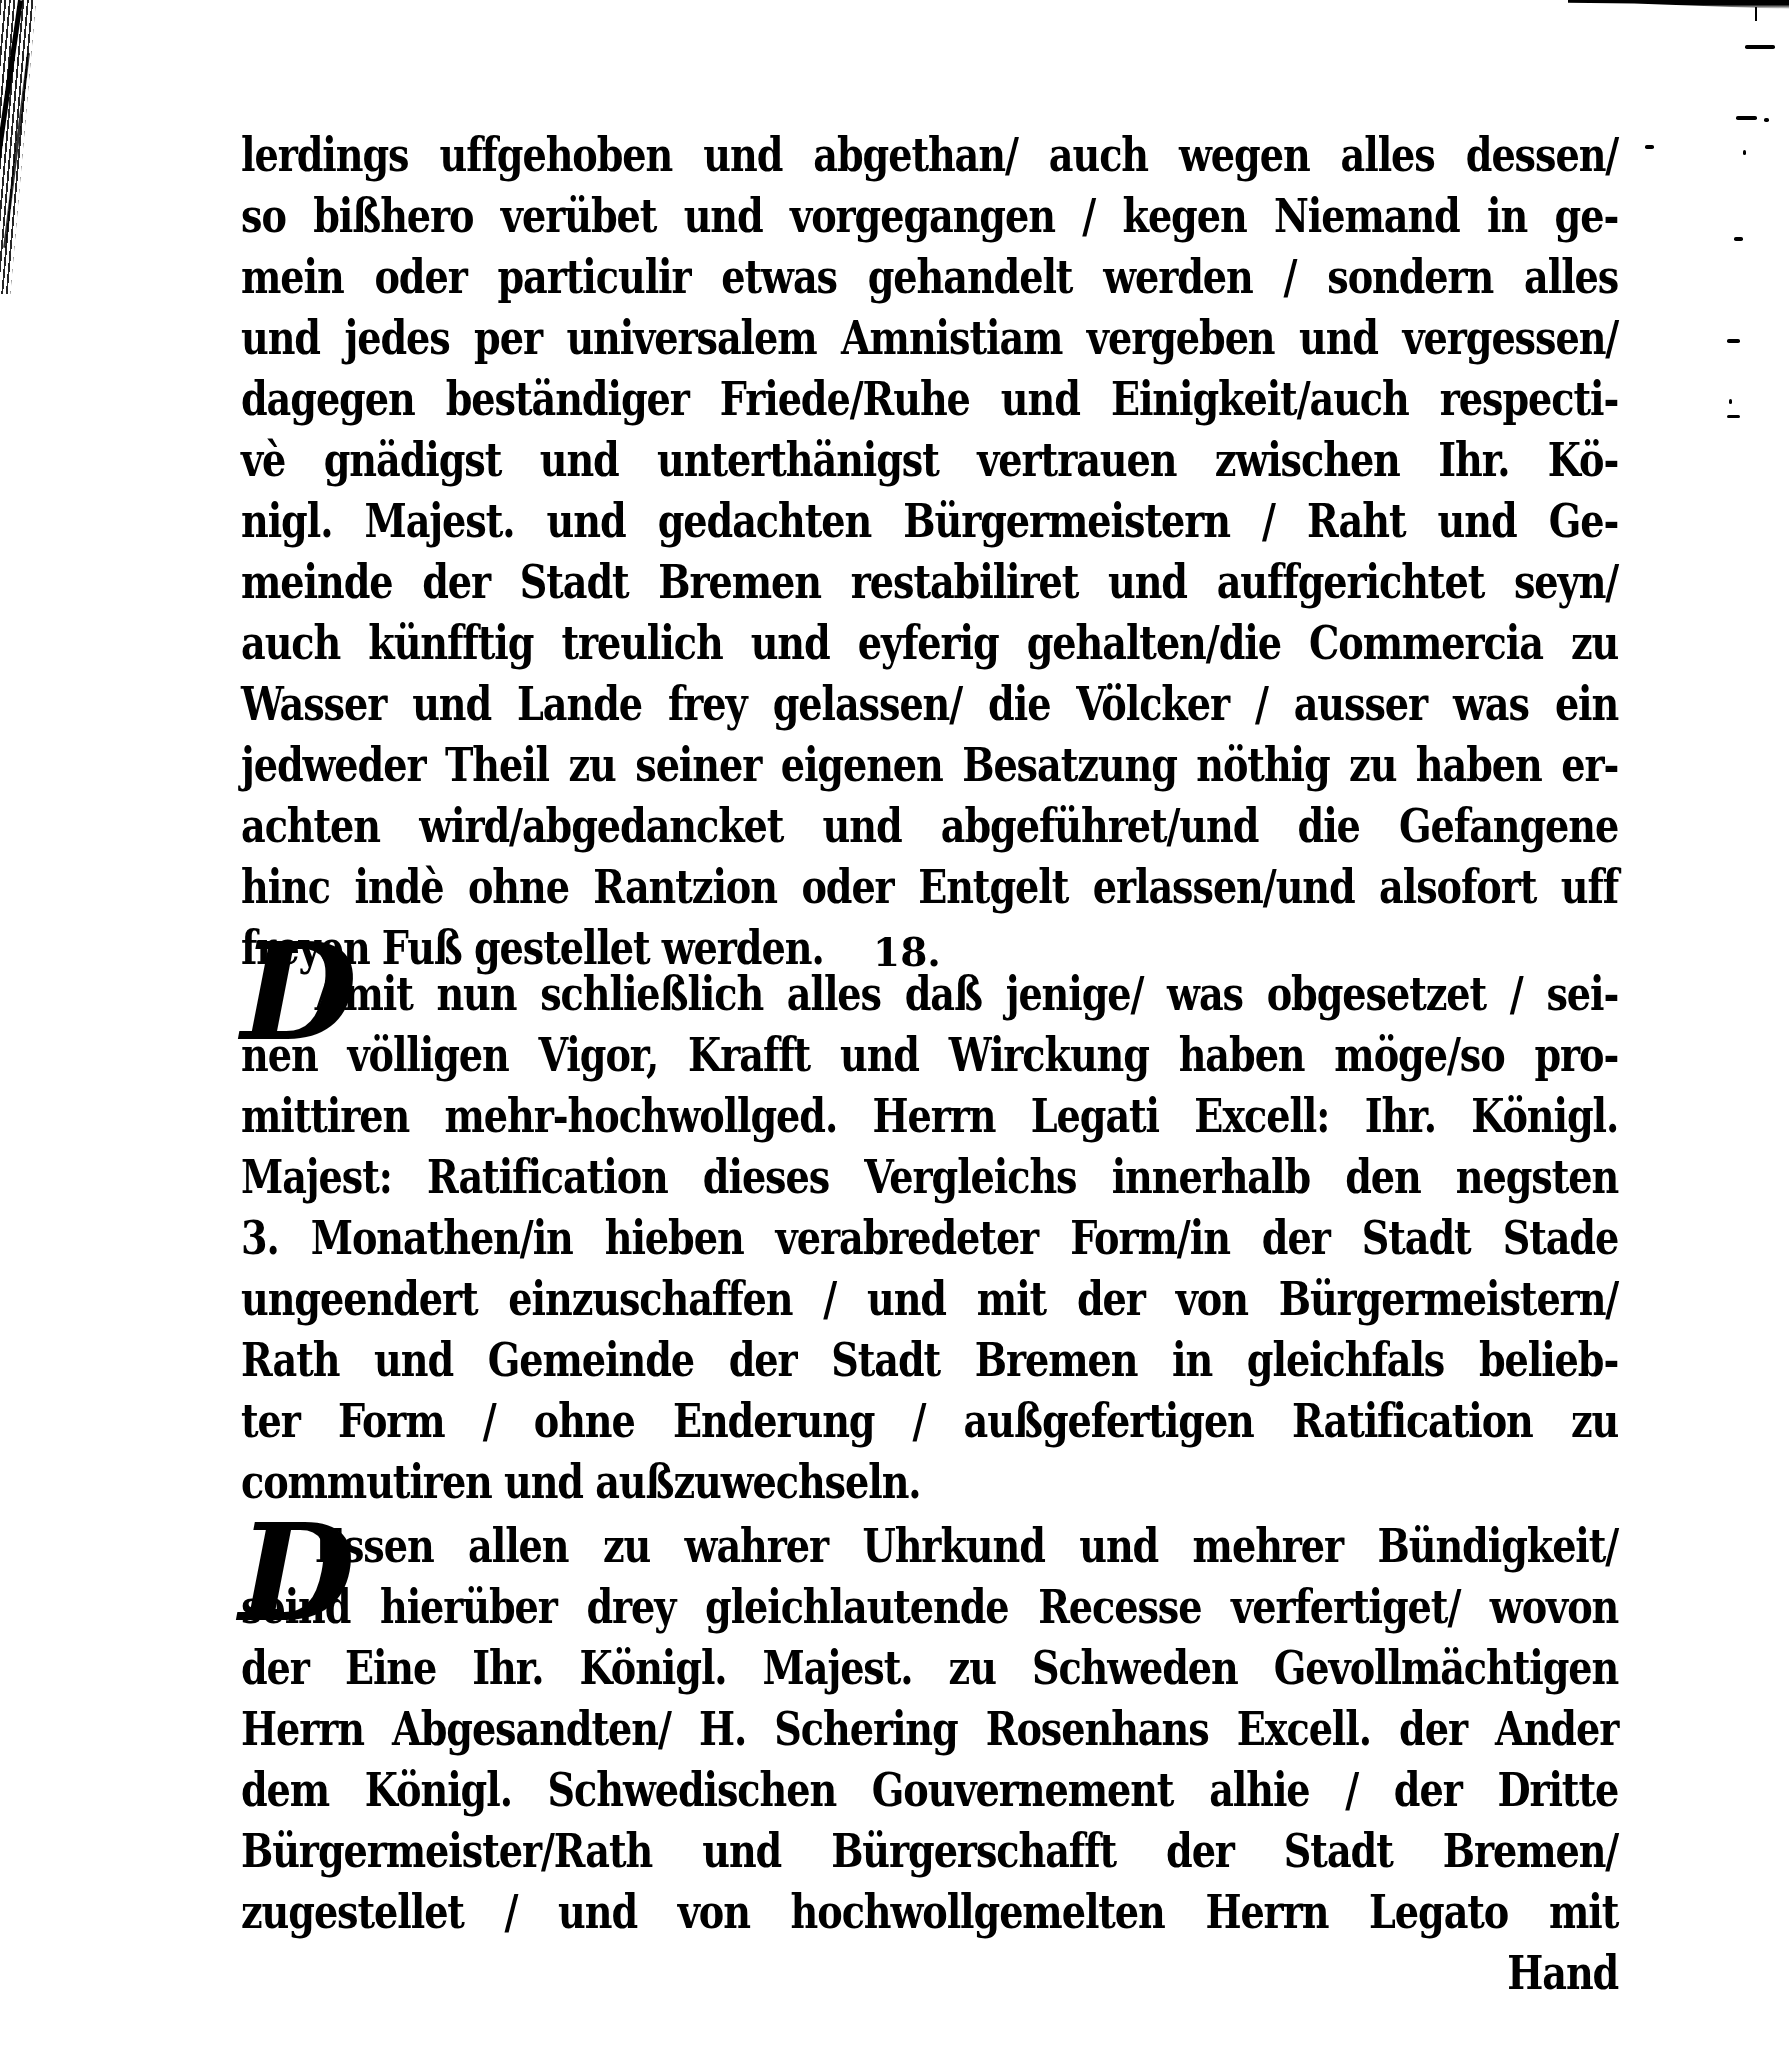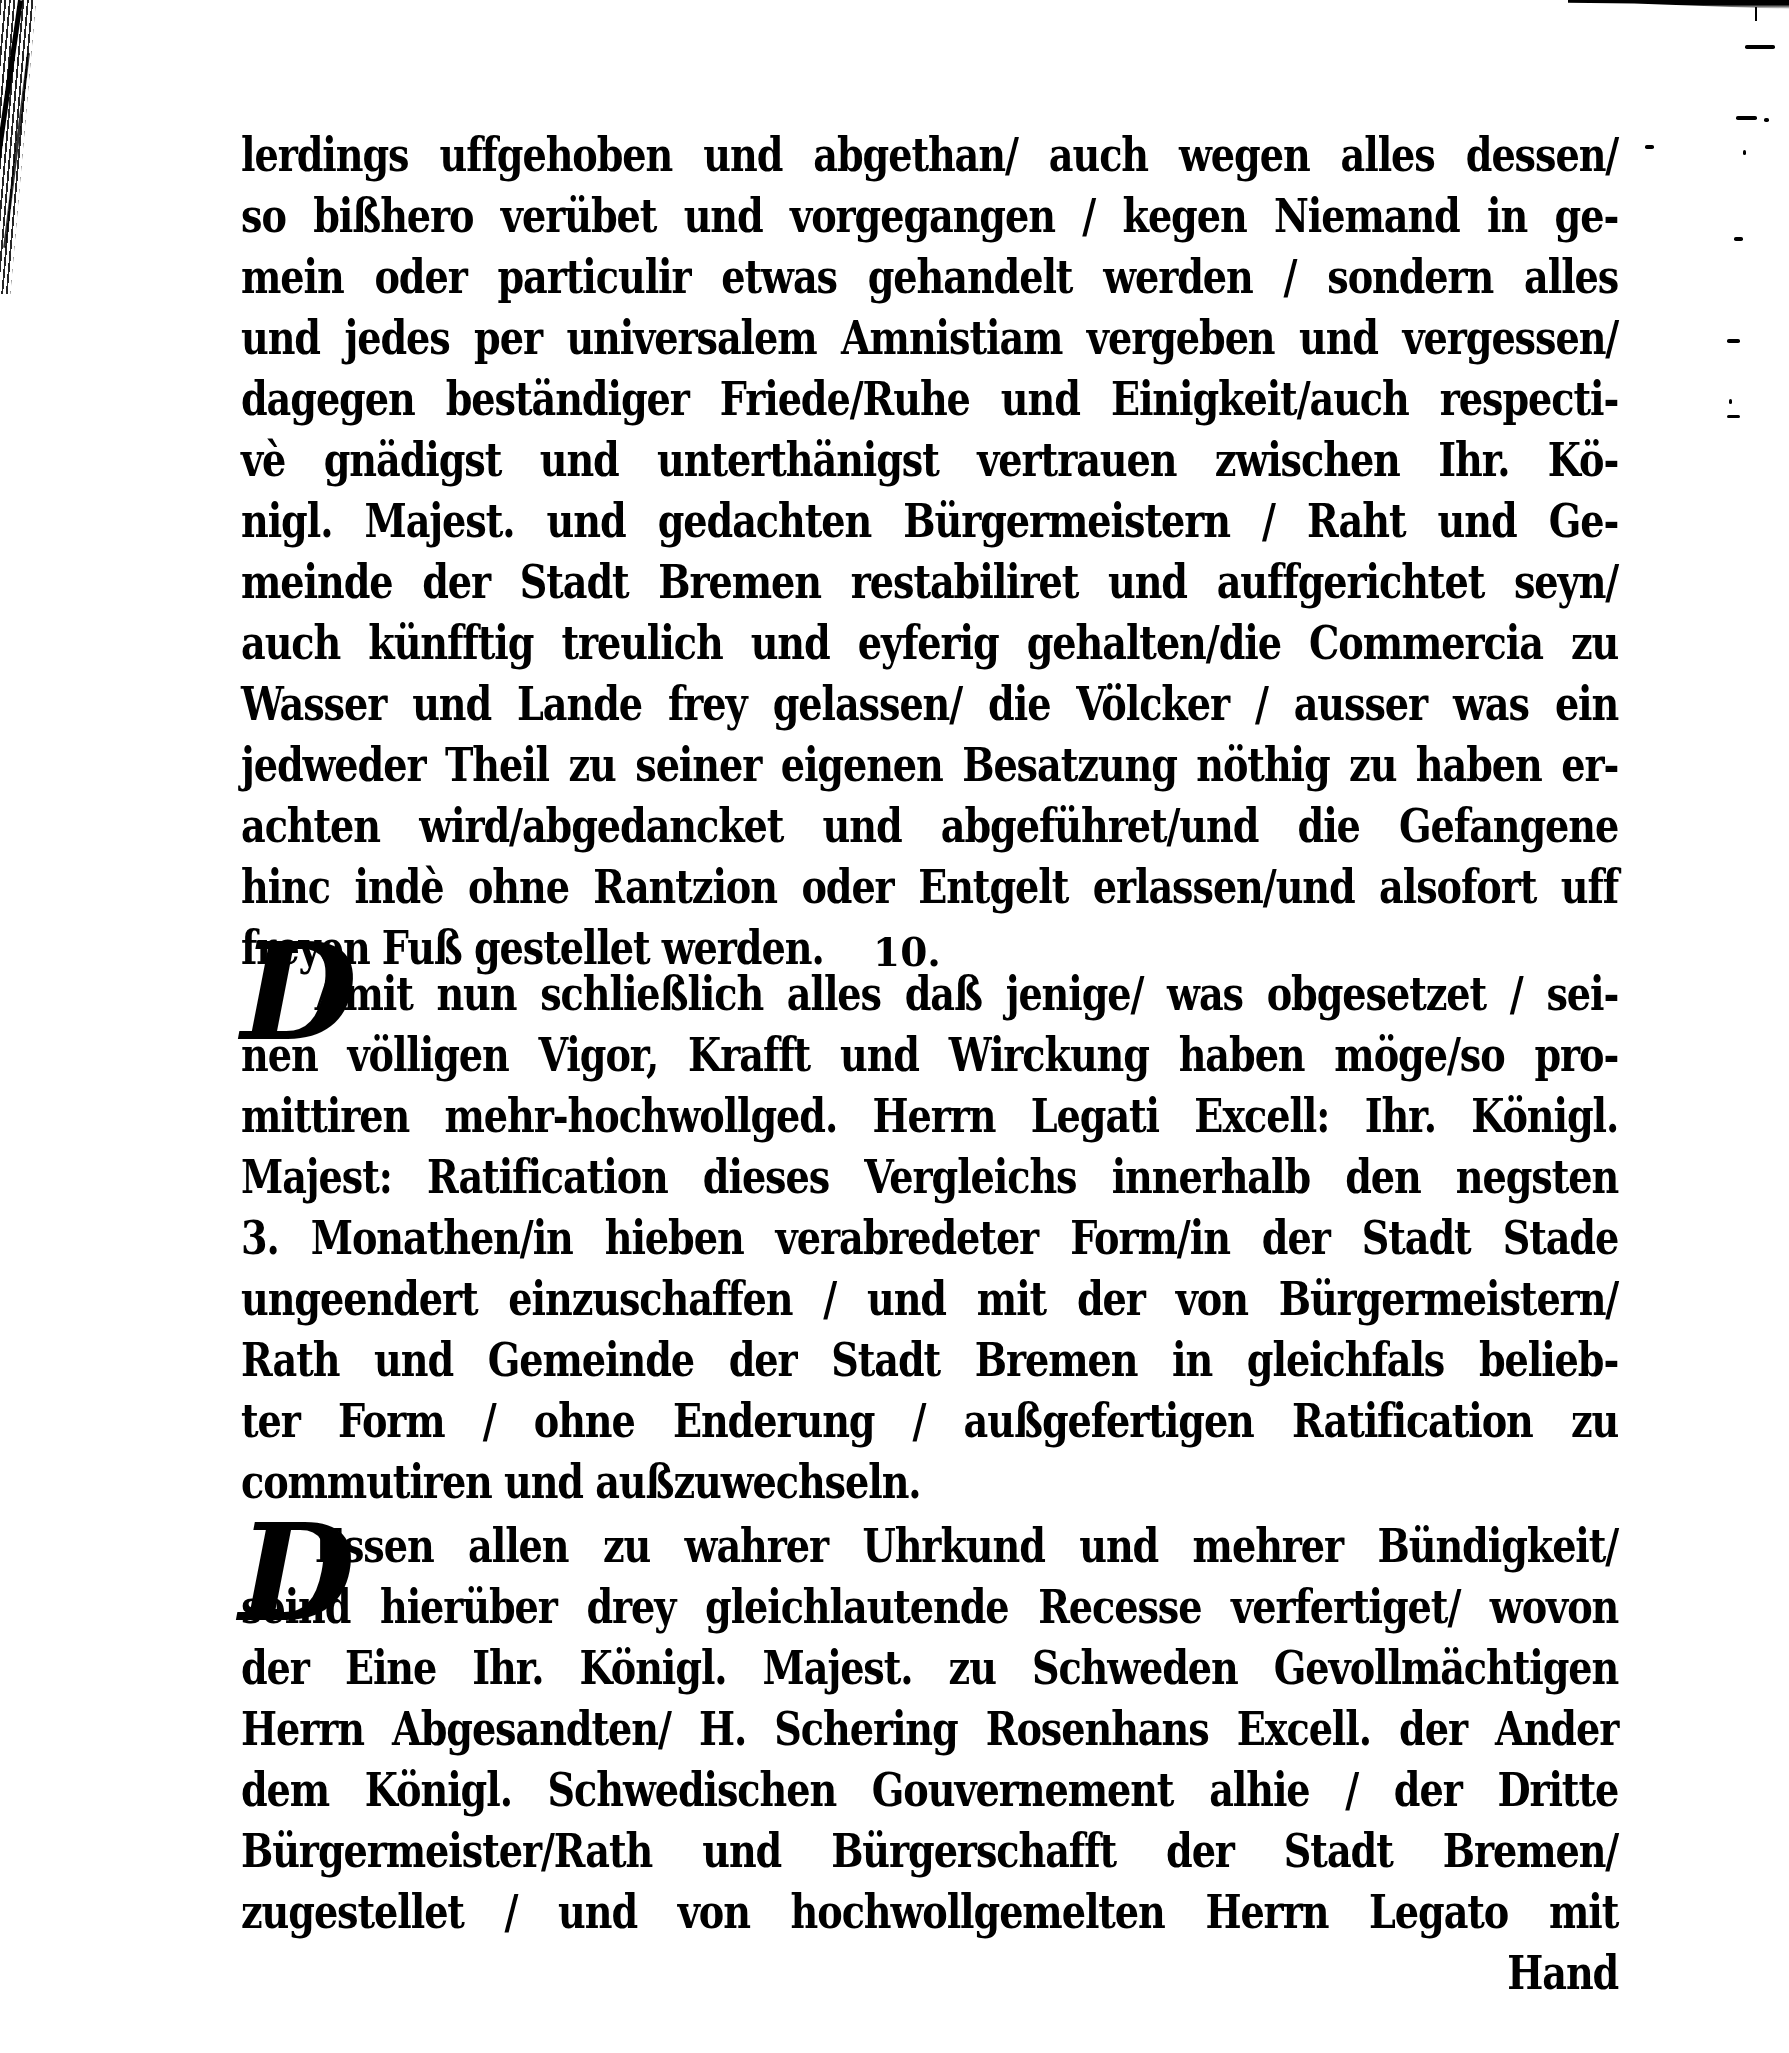--- a/index.html
+++ b/index.html
@@ -143,21 +143,21 @@
     <span class="line">nigl. Majest. und gedachten Bürgermeistern / Raht und Ge-</span>
     <span class="line">meinde der Stadt Bremen restabiliret und auffgerichtet seyn/</span>
     <span class="line">auch künfftig treulich und eyferig gehalten/die Commercia zu</span>
     <span class="line">Wasser und Lande frey gelassen/ die Völcker / ausser was ein</span>
     <span class="line">jedweder Theil zu seiner eigenen Besatzung nöthig zu haben er-</span>
     <span class="line">achten wird/abgedancket und abgeführet/und die Gefangene</span>
     <span class="line">hinc indè ohne Rantzion oder Entgelt erlassen/und alsofort uff</span>
     <span class="line last">freyen Fuß gestellet werden.</span>
   </div>
 
-  <div class="section-number">10.</div>
+  <div class="section-number">18.</div>
 
   <div class="initial first">D</div>
   <div class="para2">
     <span class="line indent">Amit nun schließlich alles daß jenige/ was obgesetzet / sei-</span>
     <span class="line">nen völligen Vigor, Krafft und Wirckung haben möge/so pro-</span>
     <span class="line">mittiren mehr-hochwollged. Herrn Legati Excell: Ihr. Königl.</span>
     <span class="line">Majest: Ratification dieses Vergleichs innerhalb den negsten</span>
     <span class="line">3. Monathen/in hieben verabredeter Form/in der Stadt Stade</span>
     <span class="line">ungeendert einzuschaffen / und mit der von Bürgermeistern/</span>
     <span class="line">Rath und Gemeinde der Stadt Bremen in gleichfals belieb-</span>

